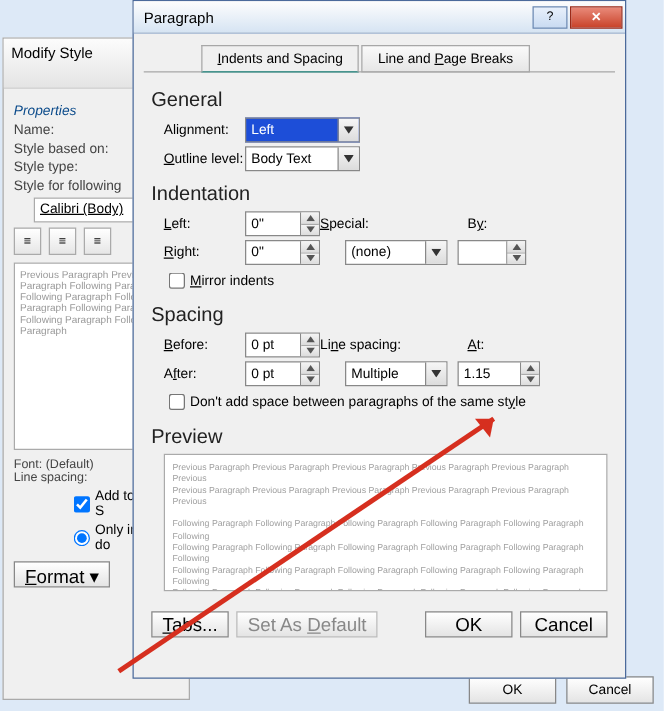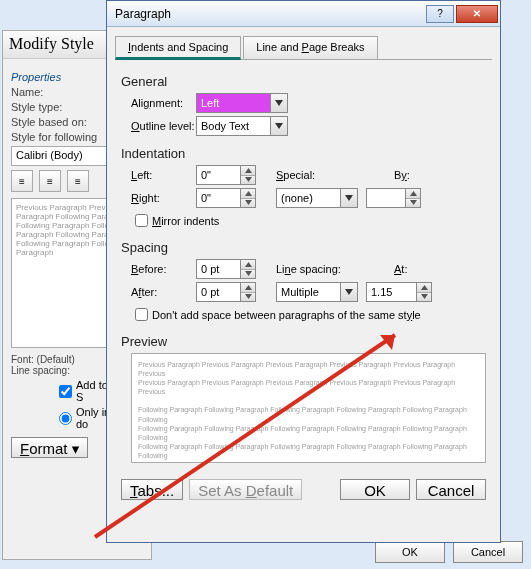--- a/index.html
+++ b/index.html
@@ -1,58 +1,58 @@
 <!DOCTYPE html>
 <html><head>
 <meta charset="utf-8">
 <style>
   * { box-sizing: border-box; }
   body { margin:0; font-family:"Segoe UI",Tahoma,sans-serif; font-size:11px; color:#000; }
   .stage { position:relative; width:531px; height:569px; background:#dde9f7; overflow:hidden; }
 
   
   .back-panel { position:absolute; left:2px; top:30px; width:150px; height:530px; background:#f0f0f0; border:1px solid #aaa; }
-  .back-title { height:28px; background:linear-gradient(#fcfcfc,#e4e4e4); border-bottom:1px solid #ccc; padding:4px 6px; font-size:16px;font-family:Liberation Serif, serif; }
+  .back-title { height:40px; background:linear-gradient(#fcfcfc,#e4e4e4); border-bottom:1px solid #ccc; padding:4px 6px; font-size:12px; }
   .back-body { padding:6px 8px; }
   .back-body .g { font-size:11px; margin:6px 0 3px; color:#0a4a8a;font-style:italic; }
   .back-body .r { font-size:11px; color:#444; margin:3px 0; }
-  .fake-input { height:20px; border:1px solid #aaa; background:#fff; margin:2px 0; padding:2px 4px; font-size:11px; }
+  .fake-input { height:20px; border:1px solid #aaa; background:#fff; margin:2px 16px; padding:2px 4px; font-size:11px;text-decoration:underline; }
   .btn-row { display:flex; gap:6px; margin-top:4px; }
   .icon-btn { width:22px; height:22px; border:1px solid #aaa; background:linear-gradient(#fff,#e6e6e6); display:flex; align-items:center; justify-content:center; font-size:10px; }
   .preview-box { margin-top:6px; height:150px; border:1px solid #aaa; background:#fff; padding:4px; font-size:8px; color:#999; overflow:hidden; }
   .cb { display:flex; align-items:center; gap:4px; margin:3px 0;padding-left:48px; }
   .cb input { margin:0; }
 
   .smallbtn { display:inline-block; height:21px; padding:2px 8px; border:1px solid #888; background:linear-gradient(#fff,#e4e4e4); font-size:15px; }
 
   
   .dlg { position:absolute; left:106px; top:0; width:395px; height:543px; border:1px solid #4b6a9b; background:#f0f0f0; }
   .titlebar { height:26px; background:linear-gradient(#fdfdfd,#d6e4f3); display:flex; align-items:center; padding:0 2px 0 8px; border-bottom:1px solid #9db3cf; }
   .titlebar .t { flex:1; font-size:12px; }
   .winbtn { width:28px; height:18px; margin-left:2px; border:1px solid #6a88b3; display:flex; align-items:center; justify-content:center; background:linear-gradient(#e8f0fb,#c9dbf2); font-size:10px; }
   .winbtn.close { width:42px; background:linear-gradient(#e98a7a,#c9432a); color:#fff; border-color:#9c2a18; font-weight:bold; }
 
   .tabbar { display:flex; margin:8px 8px 0; border-bottom:1px solid #a7a7a7; }
   .tab { padding:4px 12px; border:1px solid #a7a7a7; background:linear-gradient(#fafafa,#e6e6e6); margin-right:2px; position:relative; top:1px; font-size:11px; }
-  .tab.active { background:#f0f0f0; border-bottom:3px solid #0f766e; }
+  .tab.active { background:#f0f0f0; border-bottom:1px solid #0f766e;margin-left:46px; }
 
   .dbody { padding:4px 14px 10px; }
-  .shead { font-size:13px; margin:10px 0 4px; color:#222; }
+  .shead { font-size:16px; margin:10px 0 4px; color:#222; }
   .row { display:flex; align-items:center; margin:3px 0; }
   .lab { width:75px; padding-left:10px; }
   .sel { width:92px; height:20px; border:1px solid #888; background:#fff; display:flex; align-items:center; padding:0 4px; position:relative; }
-  .sel.hl { background:#d946ef; color:#fff; }
+  .sel.hl { background:#1d4ed8; color:#fff; }
   .sel .caret { position:absolute; right:0; top:0; width:17px; height:100%; border-left:1px solid #888; background:linear-gradient(#f6f6f6,#dcdcdc); display:flex; align-items:center; justify-content:center; }
   .caret svg{width:8px;height:6px;}
   .spin { width:60px; height:20px; border:1px solid #888; background:#fff; display:flex; align-items:center; padding:0 4px; position:relative; }
   .spin .ud { position:absolute; right:0; top:0; width:15px; height:100%; border-left:1px solid #888; display:flex; flex-direction:column; }
   .spin .ud div { flex:1; background:linear-gradient(#f4f4f4,#dcdcdc); display:flex; align-items:center; justify-content:center; border-bottom:1px solid #aaa;}
   .spin .ud div:last-child{border:0;}
   .spin .ud svg{width:7px;height:5px;}
-  .lab2 { width:70px; margin-left:20px; }
+  .lab2 { width:70px; }
   .sel.w2 { width:82px; }
 
   .prev { margin:4px 0 0 10px; height:110px; border:1px solid #aaa; background:#fff; padding:6px; font-size:7px; color:#a0a0a0; line-height:1.3; overflow:hidden; }
   .dlg-footer { display:flex; gap:6px; padding:6px 14px; align-items:flex-start; }
   .pushr { flex:1; }
 
   .arrow { position:absolute; pointer-events:none; z-index:10; }
 
   .bottom-btns { position:absolute; right:8px; bottom:6px; display:flex; gap:8px; }
   .bigbtn { width:70px; height:22px; border:1px solid #888; background:linear-gradient(#fff,#e4e4e4); display:flex; align-items:center; justify-content:center; }
@@ -66,22 +66,22 @@
   <div class="bottom-btns">
     <div class="bigbtn">OK</div>
     <div class="bigbtn">Cancel</div>
   </div>
 
   <div class="back-panel">
     <div class="back-title">Modify Style</div>
     <div class="back-body">
       <div class="g">Properties</div>
       <div class="r">Name:</div>
+      <div class="r">Style based on:</div>
       <div class="r">Style type:</div>
-      <div class="r">Style based on:</div>
       <div class="r">Style for following</div>
       <div class="fake-input">Calibri (Body)</div>
       <div class="btn-row">
         <div class="icon-btn">≡</div>
         <div class="icon-btn">≡</div>
         <div class="icon-btn">≡</div>
       </div>
       <div class="preview-box">
         <span>Previous Paragraph Previous Paragraph Following Paragraph Following Paragraph Following Paragraph Following Paragraph Following Paragraph Following Paragraph</span>
       </div>

